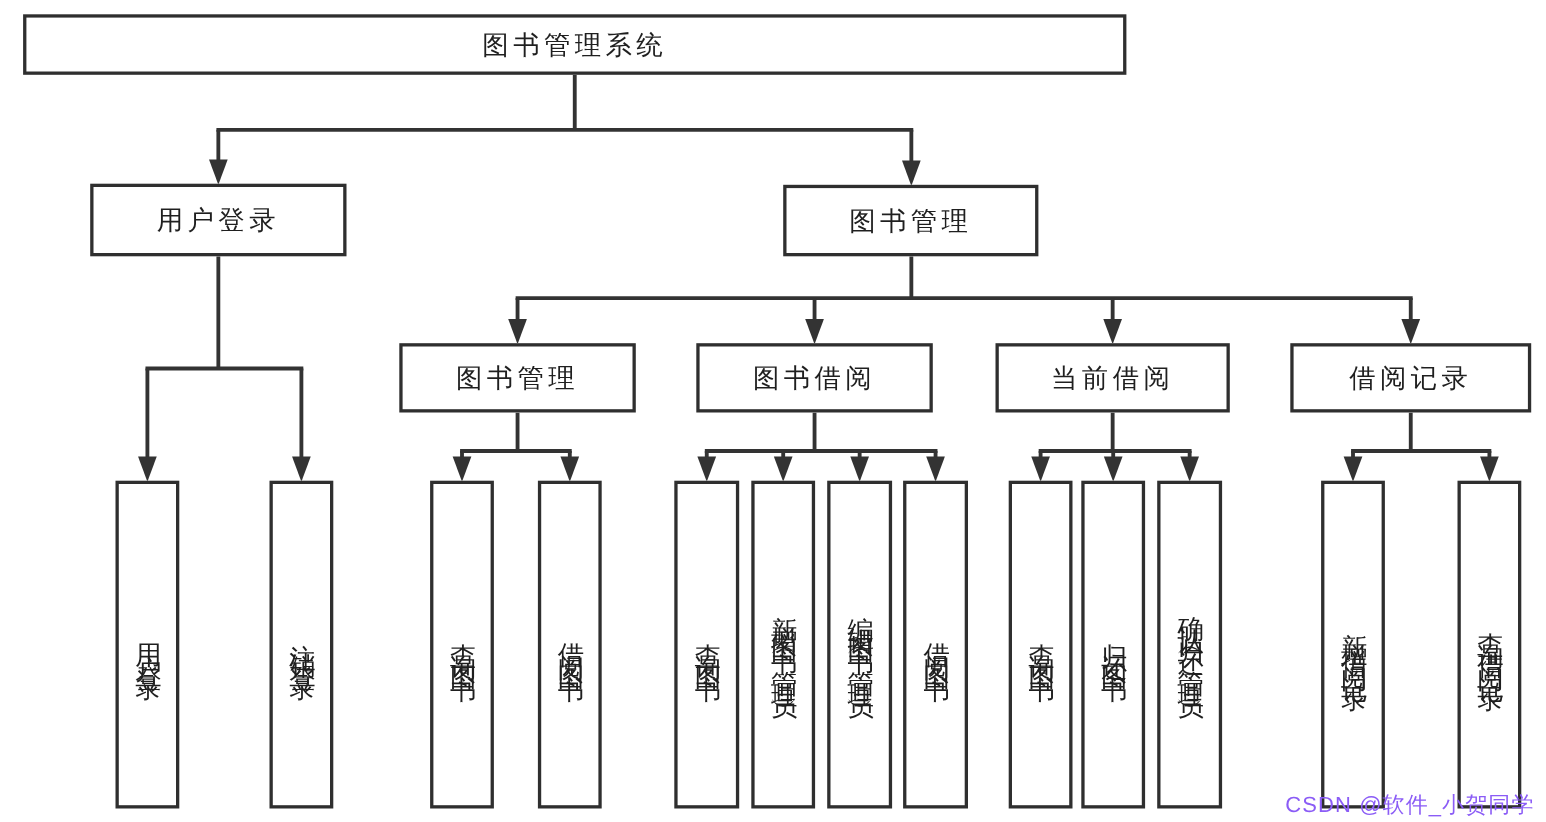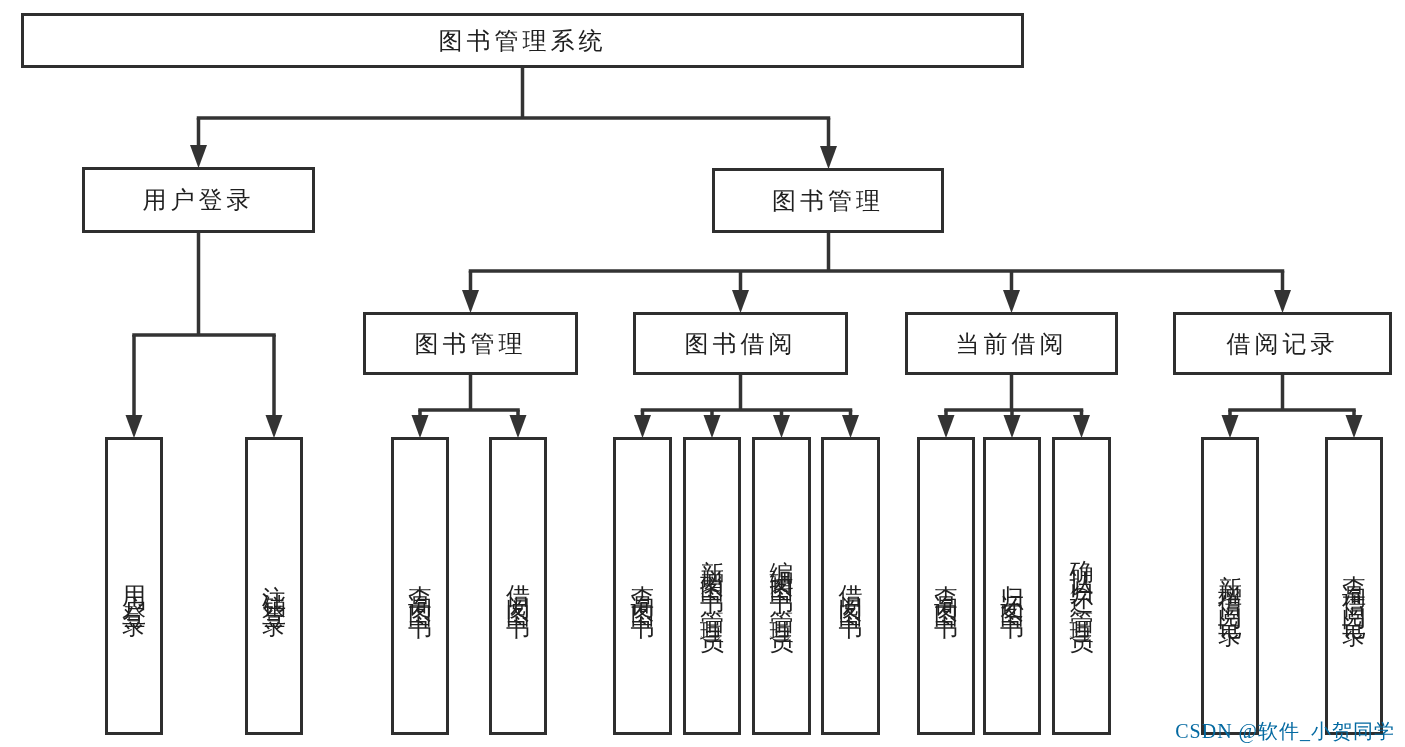--- a/index.html
+++ b/index.html
@@ -42,25 +42,24 @@
     font-size: 24px;
     letter-spacing: 10px;
     line-height: 1;
     white-space: normal;
   }
 
   .watermark {
     position: absolute;
     right: 10px;
     bottom: 2px;
-    color: #0369a1;
+    color: #8b5cf6;
     font-size: 20px;
     letter-spacing: 1px;
     z-index: 3;
-    font-family: Liberation Serif, serif;
   }
 </style>
 </head>
 <body>
 
 <div class="stage">
   <svg class="connectors" id="connectors" viewBox="0 0 1405 747" xmlns="http://www.w3.org/2000/svg">
       <line x1="522.5" y1="68" x2="522.5" y2="118" stroke="#333333" stroke-width="3.5"></line>
       <line x1="196.75" y1="118" x2="830.25" y2="118" stroke="#333333" stroke-width="3.5"></line>
       <line x1="198.5" y1="118" x2="198.5" y2="150" stroke="#333333" stroke-width="3.5"></line>

